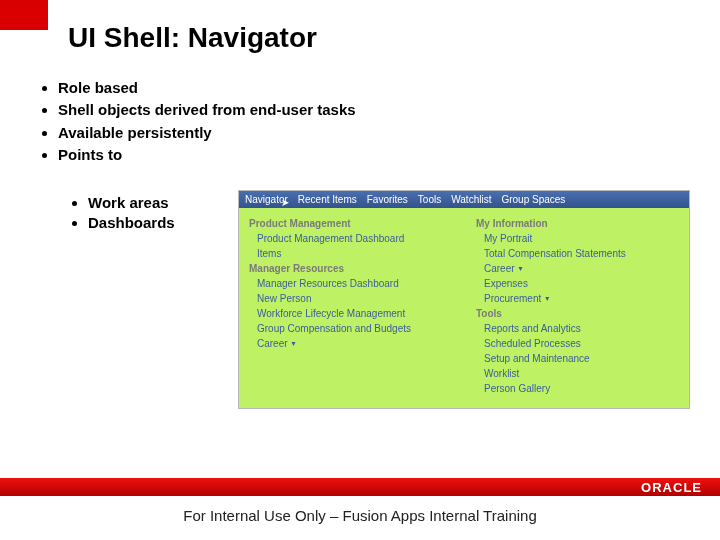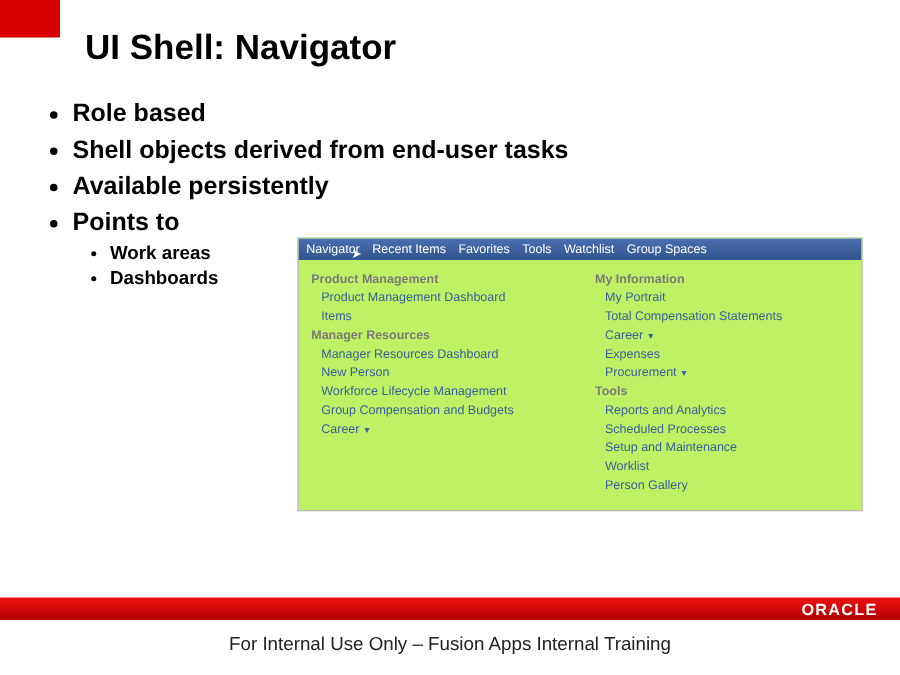--- a/index.html
+++ b/index.html
@@ -26,21 +26,21 @@
     top: 22px;
     left: 68px;
     font-size: 28px;
     font-weight: bold;
   }
   .content {
     position: absolute;
     top: 78px;
     left: 36px;
     right: 30px;
-    font-size: 20px;
+    font-size: 15px;
     font-weight: bold;
     line-height: 1.35;
   }
   ul.main {
     margin: 0;
     padding: 0 0 0 22px;
     list-style: disc;
   }
   ul.sub {
     margin: 4px 0 0 0;

